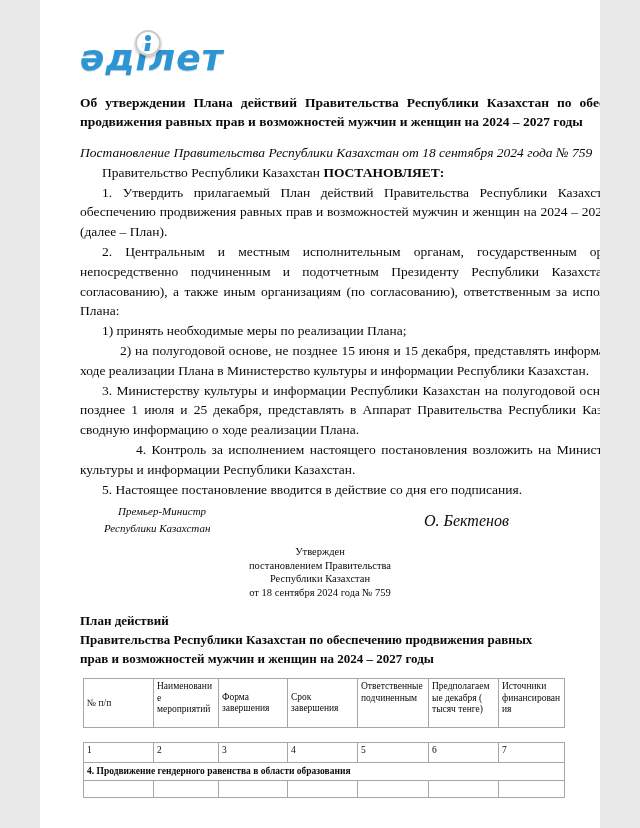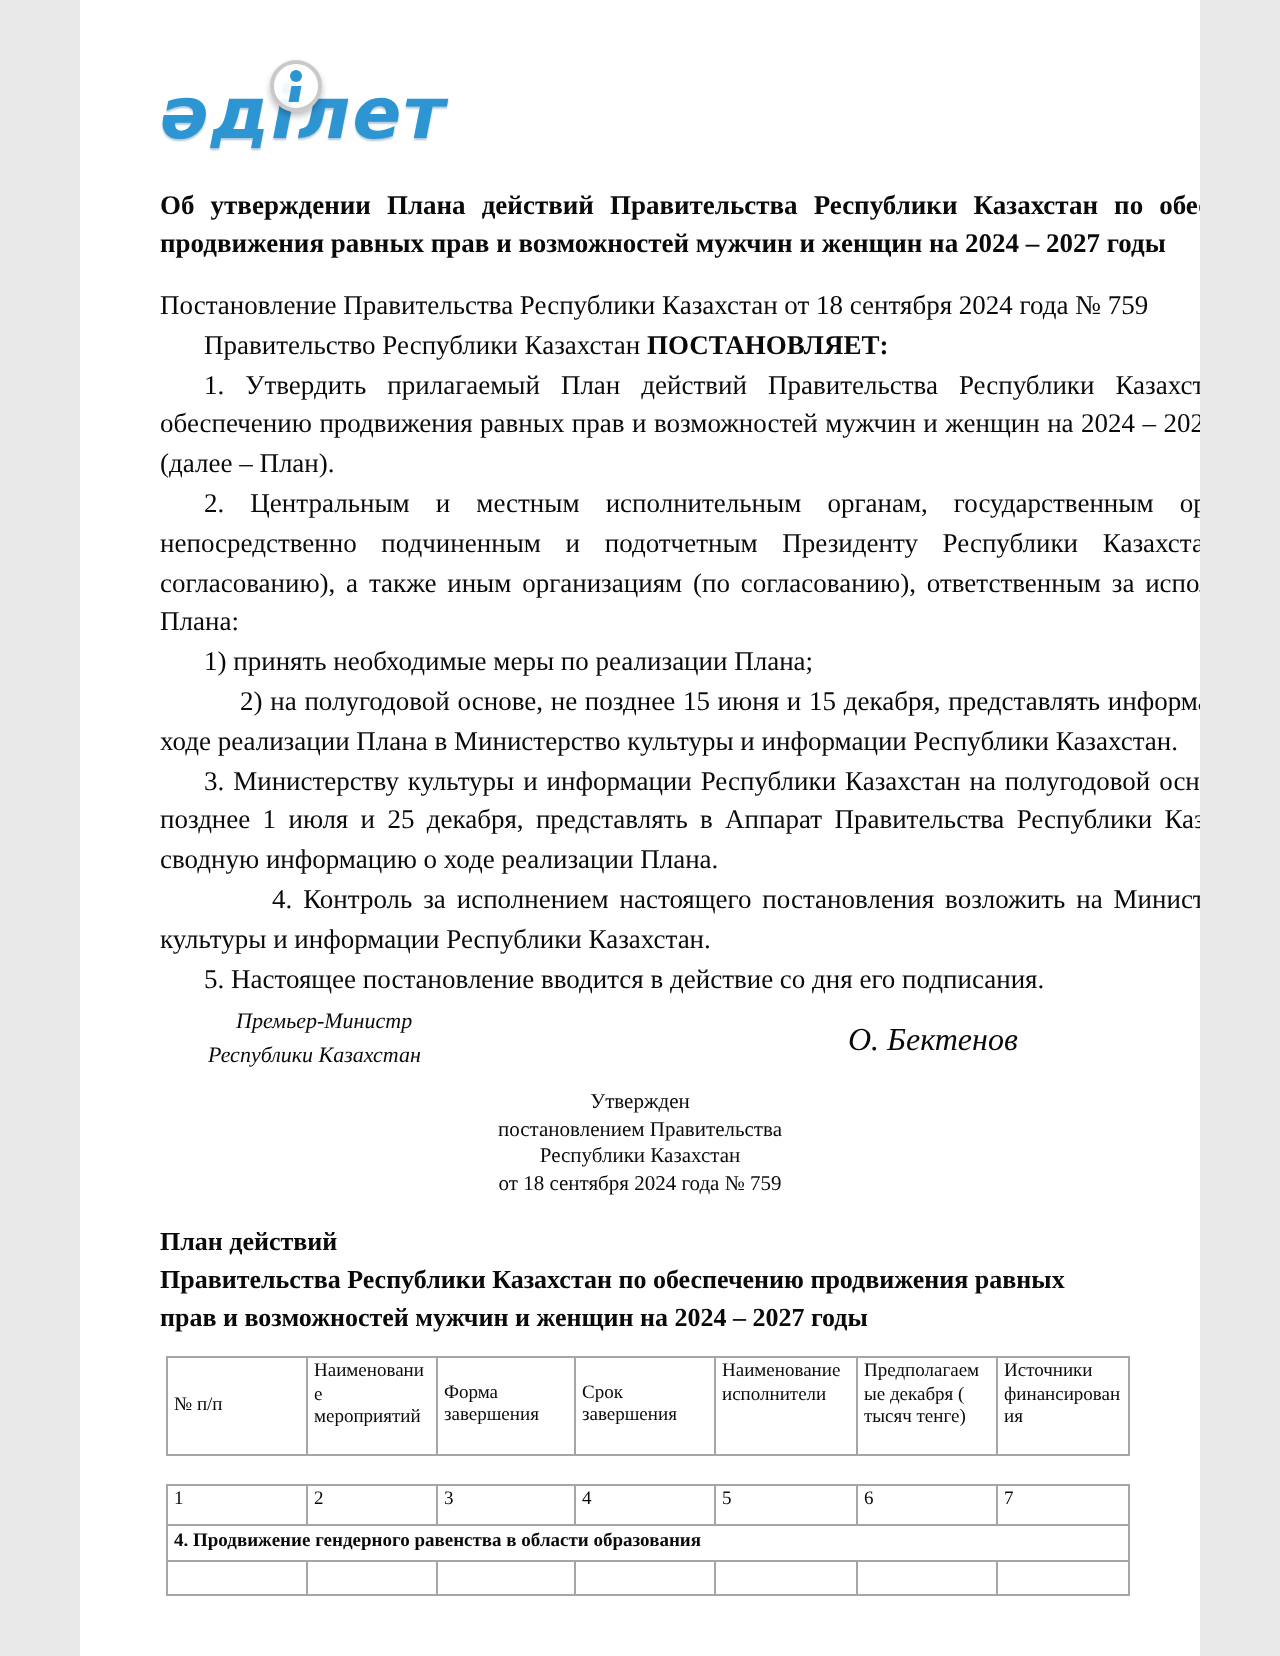--- a/index.html
+++ b/index.html
@@ -27,21 +27,21 @@
   .lens-dot { position:absolute; left:8px; top:3px; width:6px; height:6px; border-radius:50%; background:#2e95d3; }
   .lens-bar { position:absolute; left:8px; top:11px; width:5px; height:8px; background:#2e95d3; transform:skewX(-10deg); }
 
   
   .title {
     font-weight:bold; font-size:13.5px; line-height:18.5px;
     width:578px; margin:8px 0 12px 0; text-align:justify;
   }
   .bodytext { font-size:13.5px; line-height:19.8px; width:560px; }
   .par   { text-align:justify; text-indent:22px; margin:0; }
-  .flush { text-indent:0; }
+  .flush { text-indent:0;font-style:italic; }
   .indent-lg { text-indent:40px; }
   .indent-xl { text-indent:56px; }
   .b { font-weight:bold; }
 
   
   .sig-row { display:flex; margin-top:4px; font-style:italic; font-size:11px; line-height:17px;margin-left:24px; }
   .sig-left { width:210px; }
   .sig-left .l1 { padding-left:14px; }
   .sig-name { margin-left:110px; align-self:center; font-size:16px; }
 
@@ -130,21 +130,21 @@
           <col style="width:71px">
           <col style="width:70px">
         <col style="width:66px">
       </colgroup>
       <tbody>
           <tr>
         <td class="vmid">№ п/п</td>
         <td>Наименование мероприятий</td>
         <td class="vmid">Форма завершения</td>
         <td class="vmid">Срок завершения</td>
-        <td>Наименование исполнители</td>
+        <td>Ответственные подчиненным</td>
         <td>Предполагаемые декабря ( тысяч тенге)</td>
         <td>Источники финансирования</td>
       </tr>
     </tbody>
       </table>
 
     <table class="tbl body-table">
       <colgroup>
         <col style="width:70px">
           <col style="width:65px">

